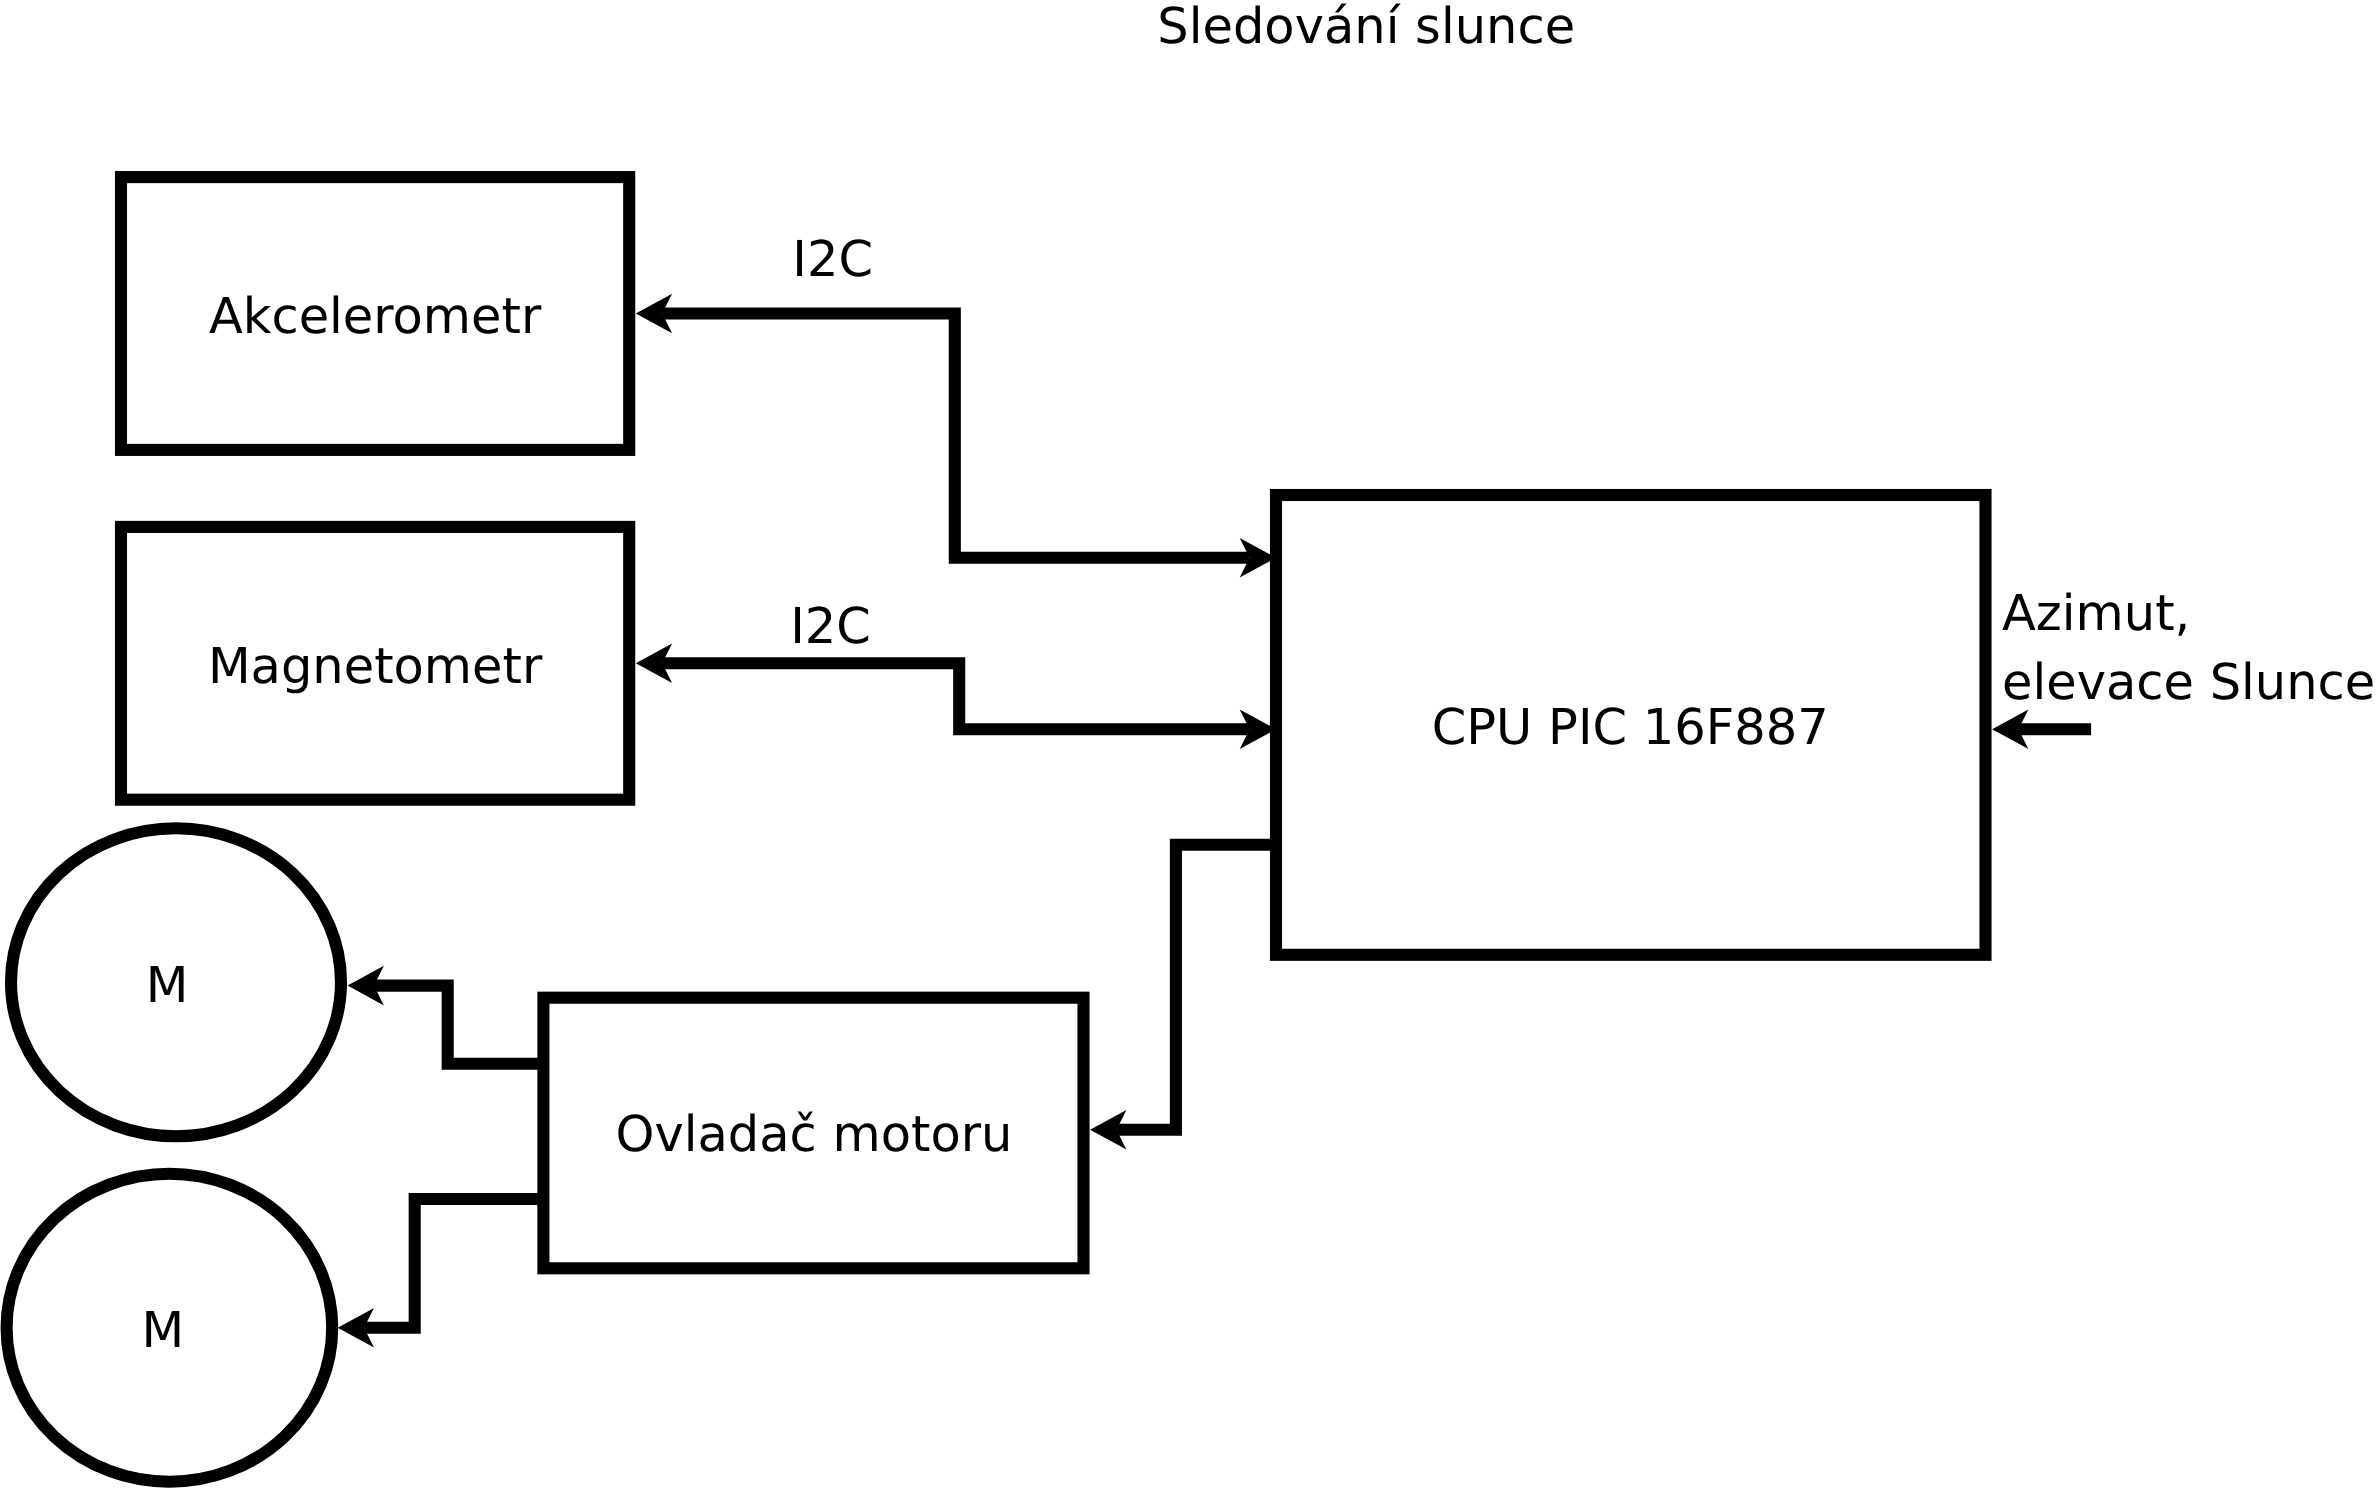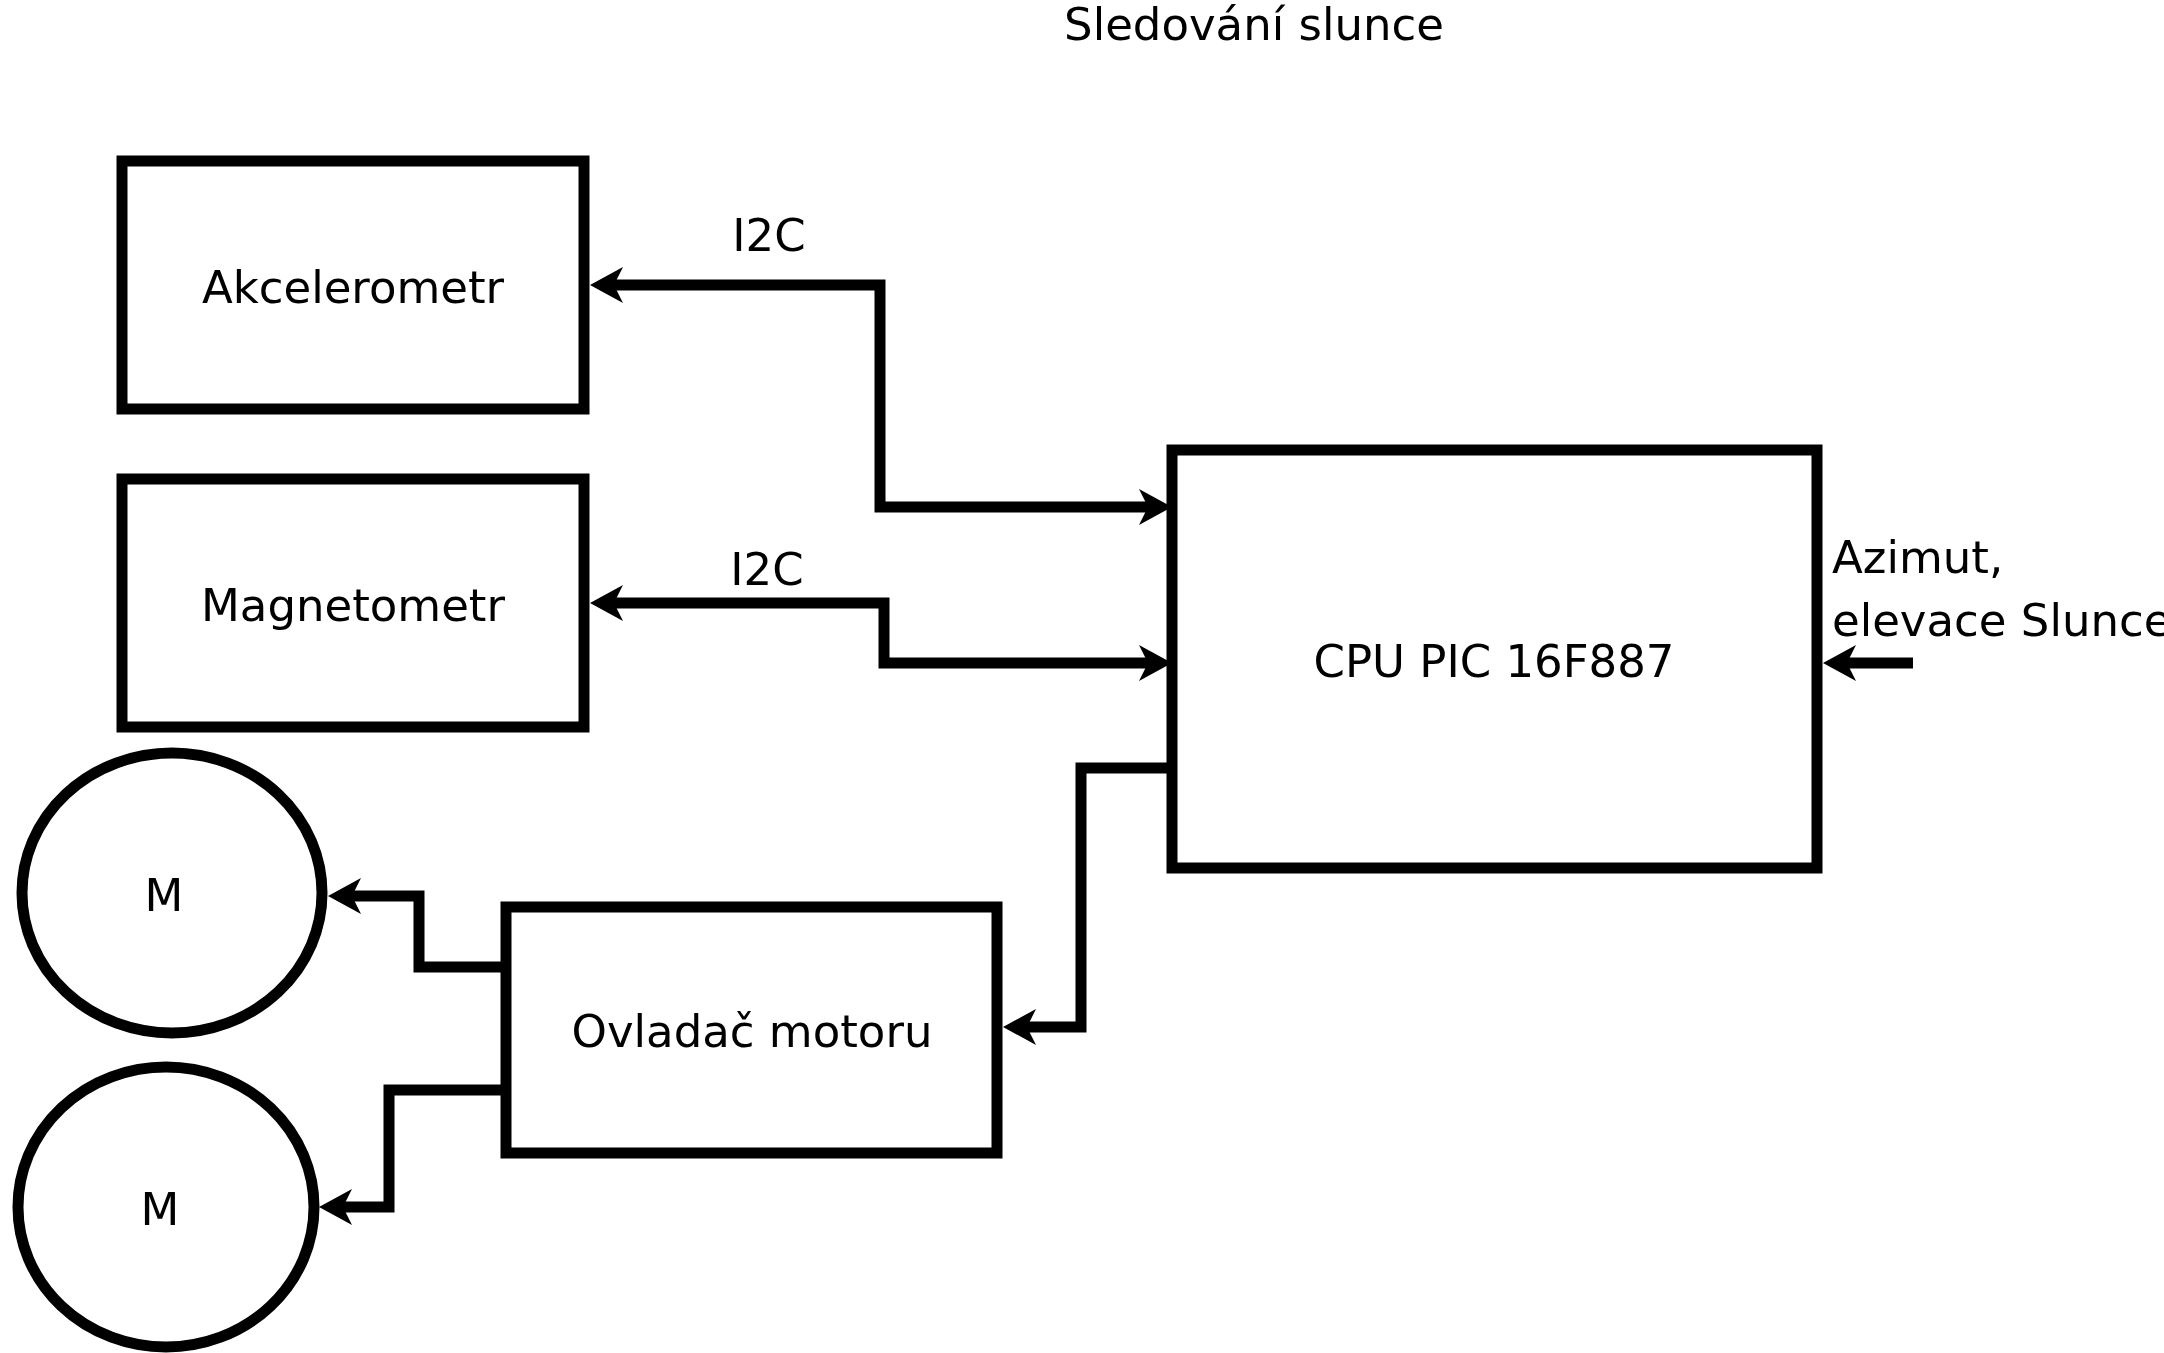--- a/index.html
+++ b/index.html
@@ -6,21 +6,20 @@
     margin: 0;
     padding: 0;
     background: #ffffff;
   }
   .canvas {
     position: relative;
     width: 1924px;
     height: 1353px;
     background: #ffffff;
     font-family: "DejaVu Sans", "Liberation Sans", sans-serif;
-    padding-left: 12px;
   }
   svg text {
     font-family: "DejaVu Sans", "Liberation Sans", sans-serif;
     font-size: 45px;
     fill: #000000;
   }
 </style>
 </head>
 <body>
 

